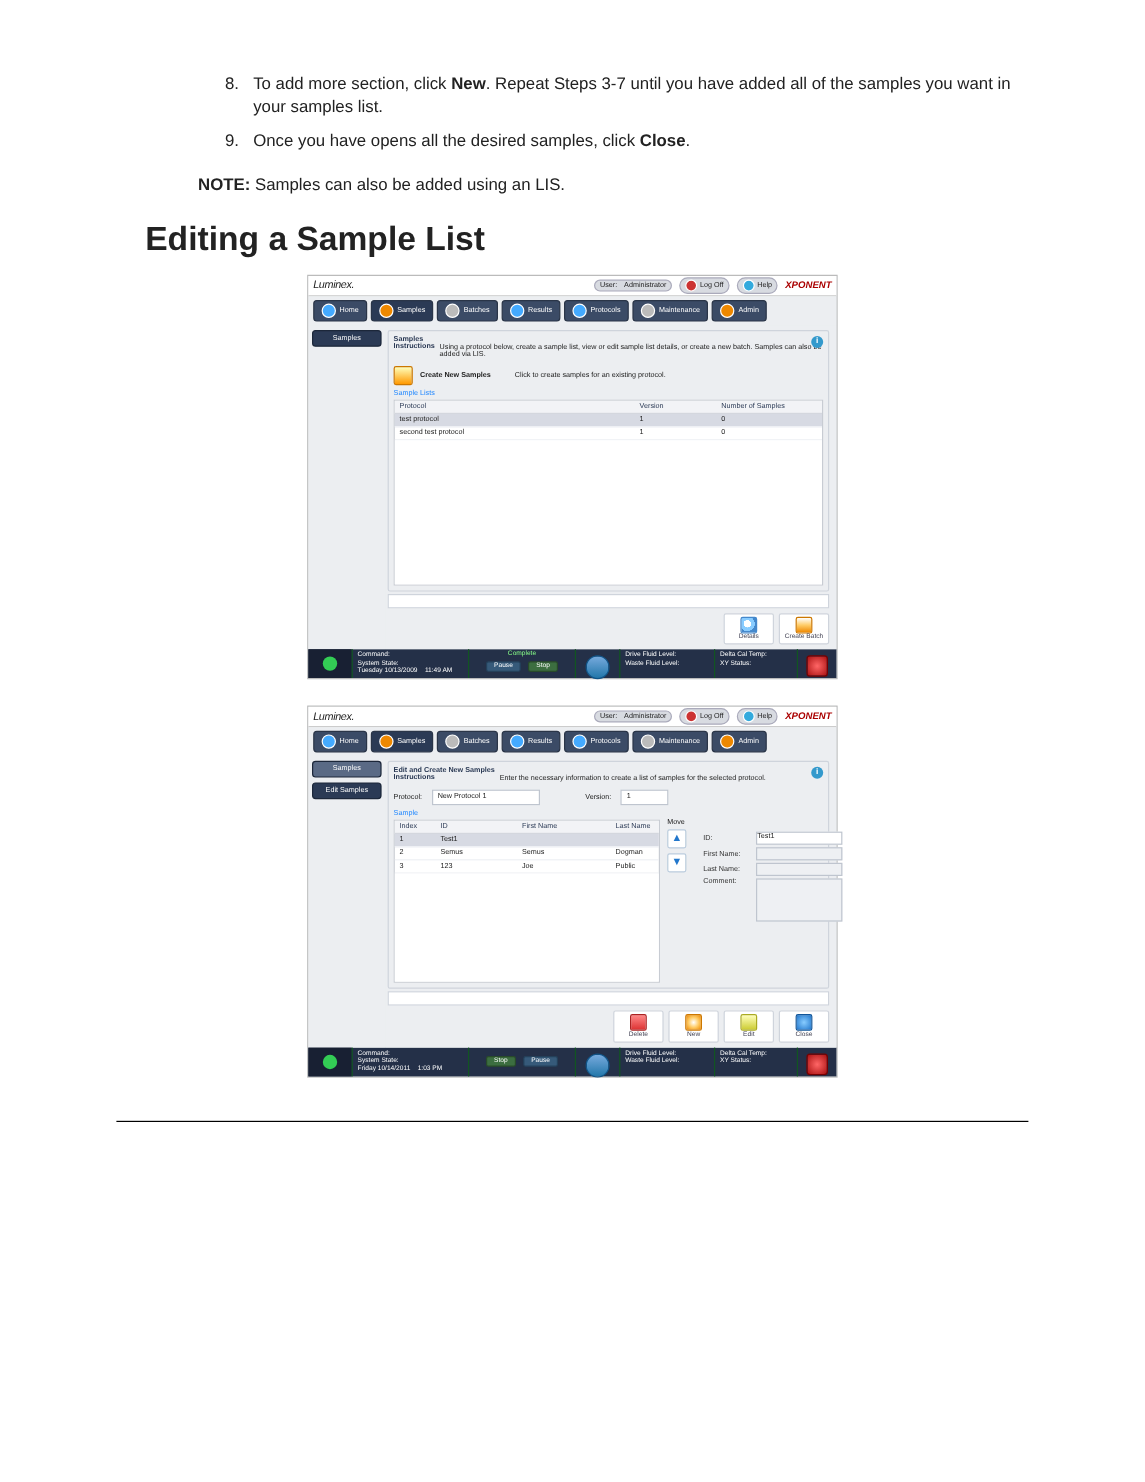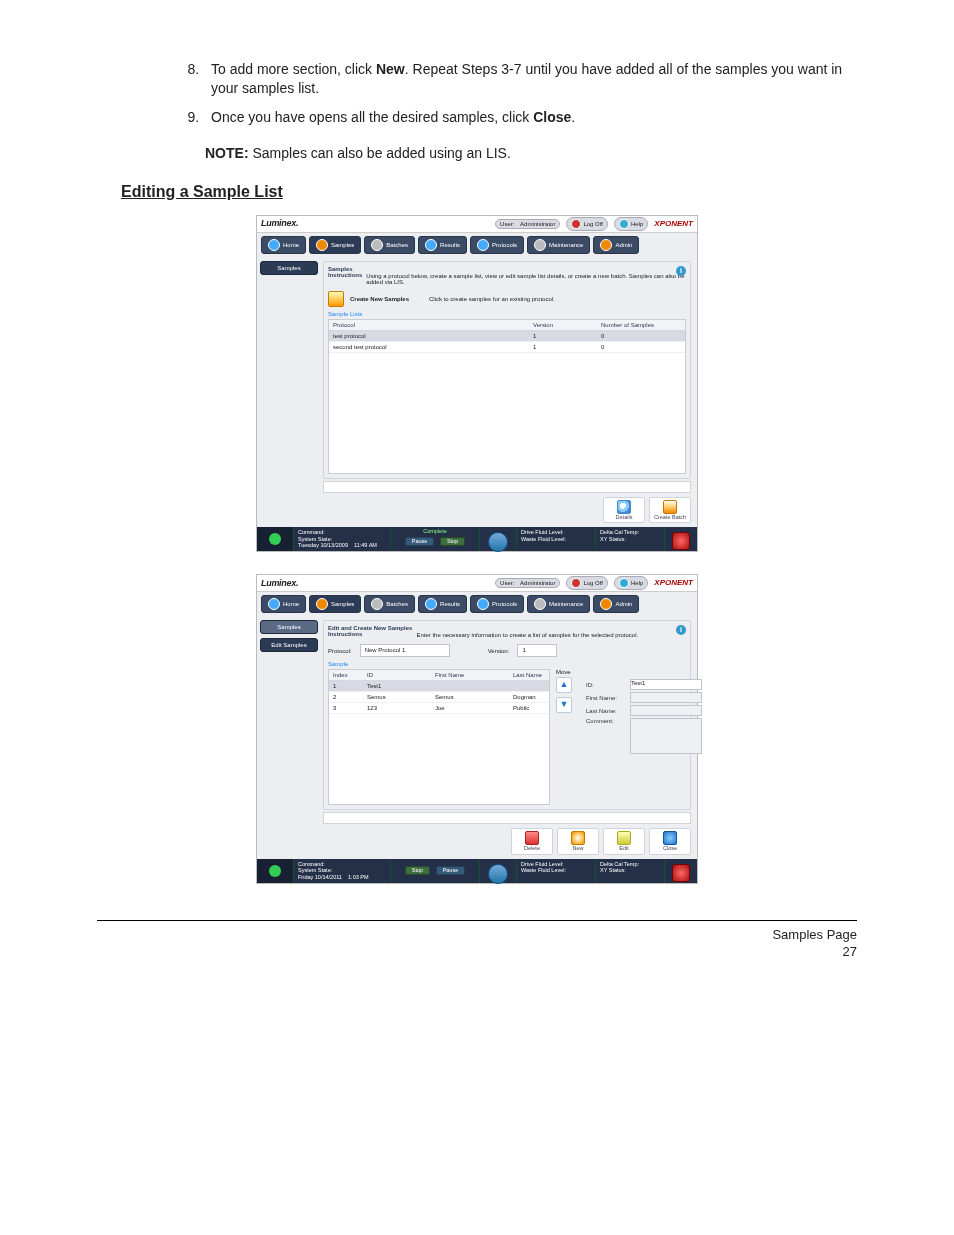--- a/index.html
+++ b/index.html
@@ -1,29 +1,29 @@
 <!DOCTYPE html>
 <html><head>
 <meta charset="utf-8">
 <style>
   body { font-family: Arial, Helvetica, sans-serif; font-size: 14px; color:#222; margin:0; padding:60px 90px 40px 90px; width:954px; box-sizing:border-box; background:#fff; }
   .page { width: 760px; margin:0 auto; }
   ol.doc-list { list-style: decimal; margin:0 0 18px 0; padding-left: 106px; }
   ol.doc-list > li { margin-bottom: 10px; line-height: 1.35; padding-left: 8px; }
   .bold { font-weight: bold; }
-  .note-line { margin-left: 108px; margin-bottom: 22px; }
-  h2.section-heading { font-size: 16px; font-weight: bold; margin: 8px 0 14px 24px; text-decoration: underline; }
+  .note-line { margin-left: 68px; margin-bottom: 22px; }
+  h2.section-heading { font-size: 28px; font-weight: bold; margin: 8px 0 14px 24px; }
   .footer { position: relative; margin-top: 36px; }
   .footer hr { border:none; border-top:1px solid #000; margin:0 0 6px 0; }
   .footer .ft { text-align: right; font-size: 13px; line-height:1.3; }
 
   
   .shot { width: 440px; margin: 10px auto 22px auto; border:1px solid #bbb; background:#eceef1; font-size:6px; line-height:1; font-family: Arial, sans-serif; position:relative; }
   .shot .titlebar { height:16px; background:#fff; display:flex; align-items:center; justify-content:space-between; padding:0 4px; border-bottom:1px solid #ccc; }
-  .shot .brand { font-weight:700; font-style:italic; font-size:9px; letter-spacing:-0.3px; }
+  .shot .brand { font-weight:400; font-style:italic; font-size:9px; letter-spacing:-0.3px; }
   .xpon { font-weight:900; font-style:italic; font-size:8px; color:#a00; }
   .topuser { display:flex; gap:6px; align-items:center; }
   .pill { background:#d8dbe1; border:1px solid #aab; border-radius:7px; padding:1px 4px; display:flex; align-items:center; gap:2px; }
   .pill .i { width:8px; height:8px; border-radius:50%; background:#4a9; border:1px solid #fff; }
   .pill.red .i{ background:#c33;}
   .tabs { display:flex; gap:3px; padding:3px 4px; background:#eceef1; }
   .tab { flex:none; background:#3b4b66; color:#fff; border-radius:3px; padding:2px 6px; display:flex; align-items:center; gap:3px; font-size:6px; border:1px solid #2a3548;}
   .tab .ci { width:10px; height:10px; border-radius:50%; background:#2e6; border:1px solid #fff; }
   .tab.sel { background:#2b3a55; } 
   .tab.orange .ci{background:#e80;} .tab.blue .ci{background:#4af;} .tab.gray .ci{background:#bbb;}
@@ -381,19 +381,15 @@
         <div>XY Status:</div>
       </div>
       <div class="scol" style="width:24px;">
         <div class="redsq"></div>
       </div>
     </div>
   </div>
 
   <div class="footer">
     <hr>
-    <div class="ft">
-      <div>Samples Page</div>
-      <div>27</div>
-    </div>
   </div>
 
 </div>
 
 </body></html>

